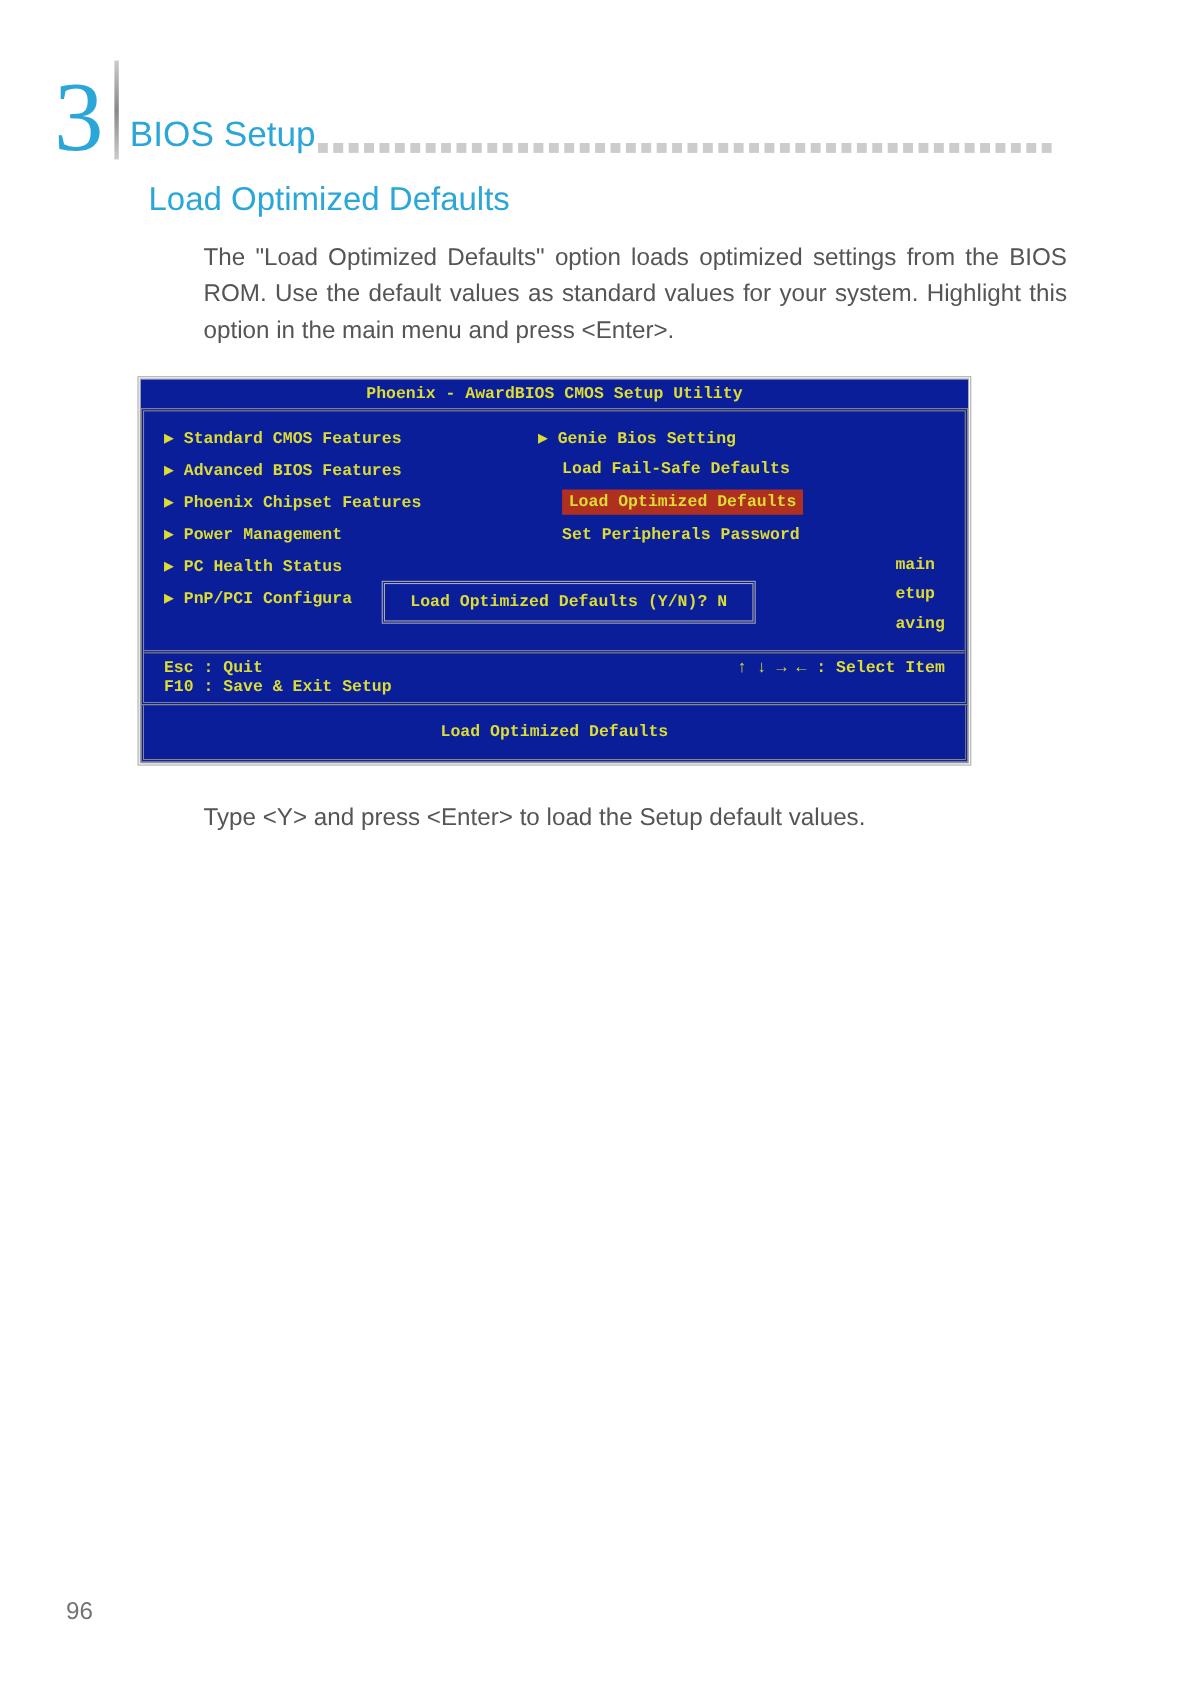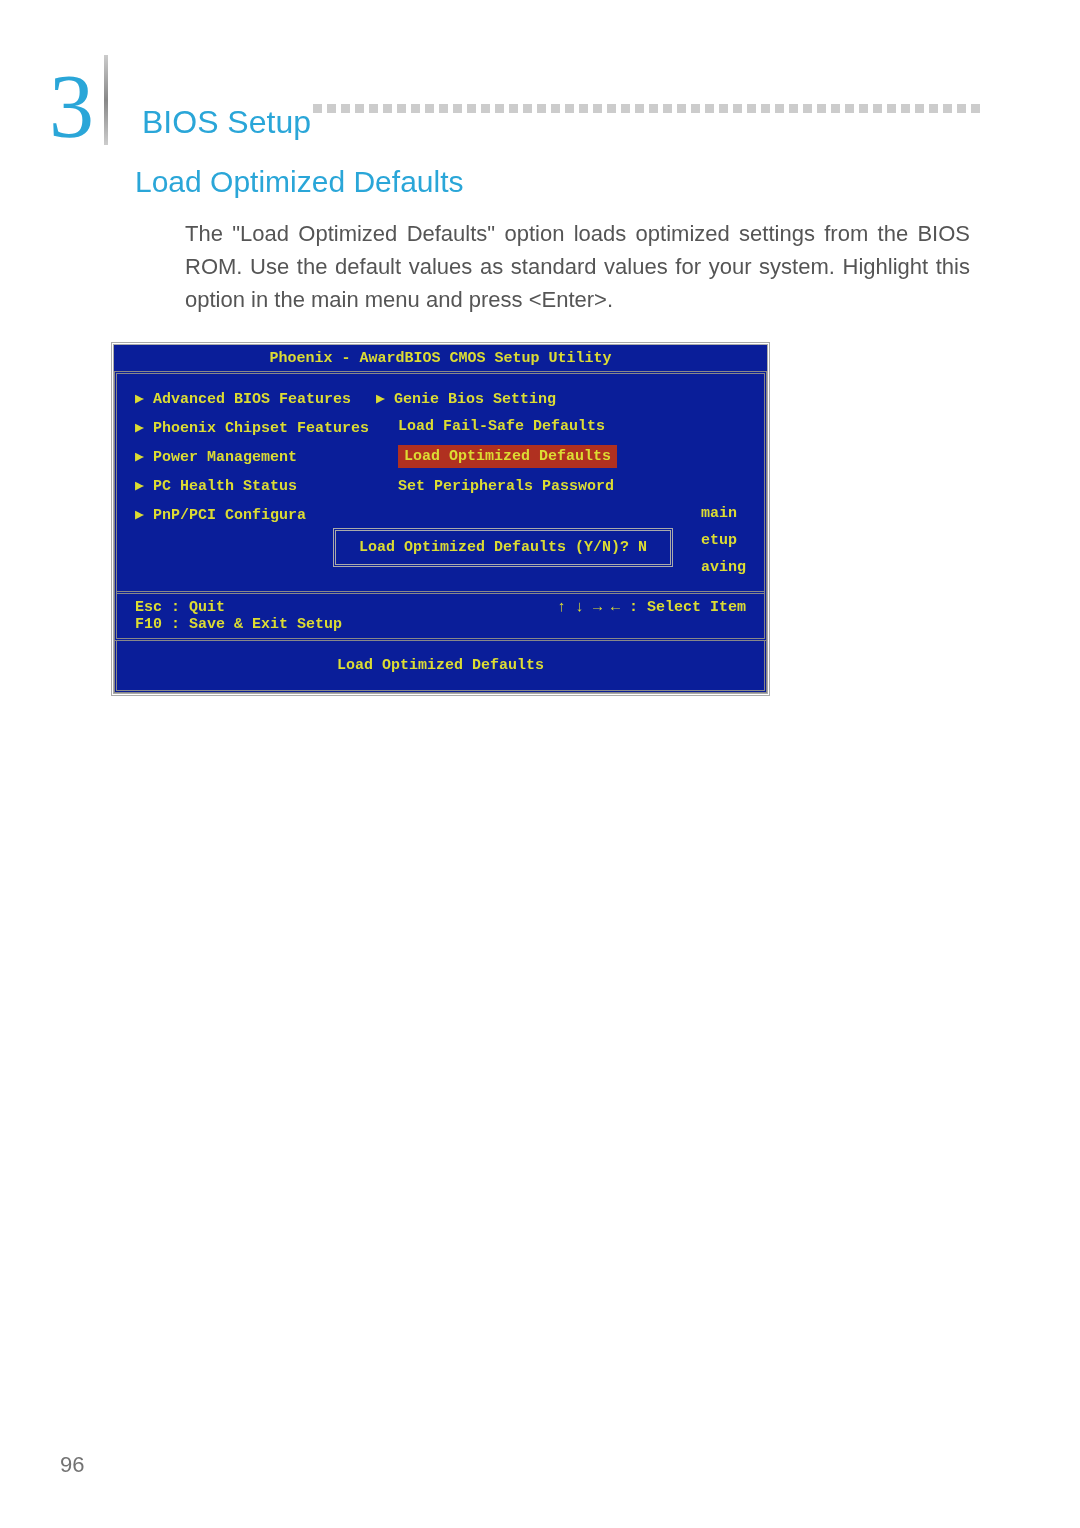--- a/index.html
+++ b/index.html
@@ -53,46 +53,45 @@
       background: #ccc;
     }
     .chapter-right {
       display: flex;
       flex-direction: column;
       align-items: flex-start;
       flex: 1;
     }
     .chapter-title-row {
       display: flex;
-      align-items: flex-start;
+      align-items: flex-end;
       gap: 2px;
       width: 100%;
-      margin-left: 24px;
     }
     .section-heading {
       font-size: 30px;
       color: #2aa6d8;
       font-weight: 400;
       margin-left: 80px;
       margin-top: 18px;
       margin-bottom: 18px;
     }
     .body-text {
       font-size: 22px;
       color: #555;
       line-height: 1.5;
       margin-left: 130px;
       margin-right: 10px;
       text-align: justify;
     }
     .bios-container {
-      margin-left: 56px;
+      margin-left: 70px;
       margin-top: 26px;
       margin-bottom: 30px;
-      width: 659px;
+      width: 758px;
       border: 3px double #aaaaaa;
     }
     .bios-title {
       background: #0a1e99;
       color: #dcdc33;
       text-align: center;
       padding: 5px 0 4px 0;
       font-family: "Courier New", monospace;
       font-size: 15px;
       font-weight: bold;
@@ -239,20 +238,21 @@
 
   <div class="section-heading">Load Optimized Defaults</div>
 
   <div class="body-text">The "Load Optimized Defaults" option loads optimized settings from the BIOS ROM. Use the default values as standard values for your system. Highlight this option in the main menu and press &lt;Enter&gt;.</div>
 
   <div class="bios-container">
     <div class="bios-title">Phoenix - AwardBIOS CMOS Setup Utility</div>
     <div class="bios-body">
       <div class="bios-menu">
         <div class="bios-col-left">
+          <div class="bios-item">▶ Standard CMOS Features</div>
           <div class="bios-item">▶ Advanced BIOS Features</div>
           <div class="bios-item">▶ Phoenix Chipset Features</div>
           <div class="bios-item">▶ Power Management</div>
           <div class="bios-item">▶ PC Health Status</div>
           <div class="bios-item">▶ PnP/PCI Configura</div>
         </div>
         <div class="bios-col-right">
           <div class="bios-item">▶ Genie Bios Setting</div>
           <div class="bios-item bios-item-indent">Load Fail-Safe Defaults</div>
           <div class="bios-item bios-item-indent"><span class="bios-selected">Load Optimized Defaults</span></div>
@@ -265,15 +265,16 @@
       </div>
       <div class="bios-footer-nav">
         <span style="white-space: pre-line;">Esc : Quit
 F10 : Save &amp; Exit Setup</span>
         <span>↑ ↓ → ←   : Select Item</span>
       </div>
     </div>
     <div class="bios-footer-bar">Load Optimized Defaults</div>
   </div>
 
+  <div class="body-text">Type &lt;Y&gt; and press &lt;Enter&gt; to load the Setup default values.</div>
 </div>
 
 <div class="page-number">96</div>
 
 </body></html>

